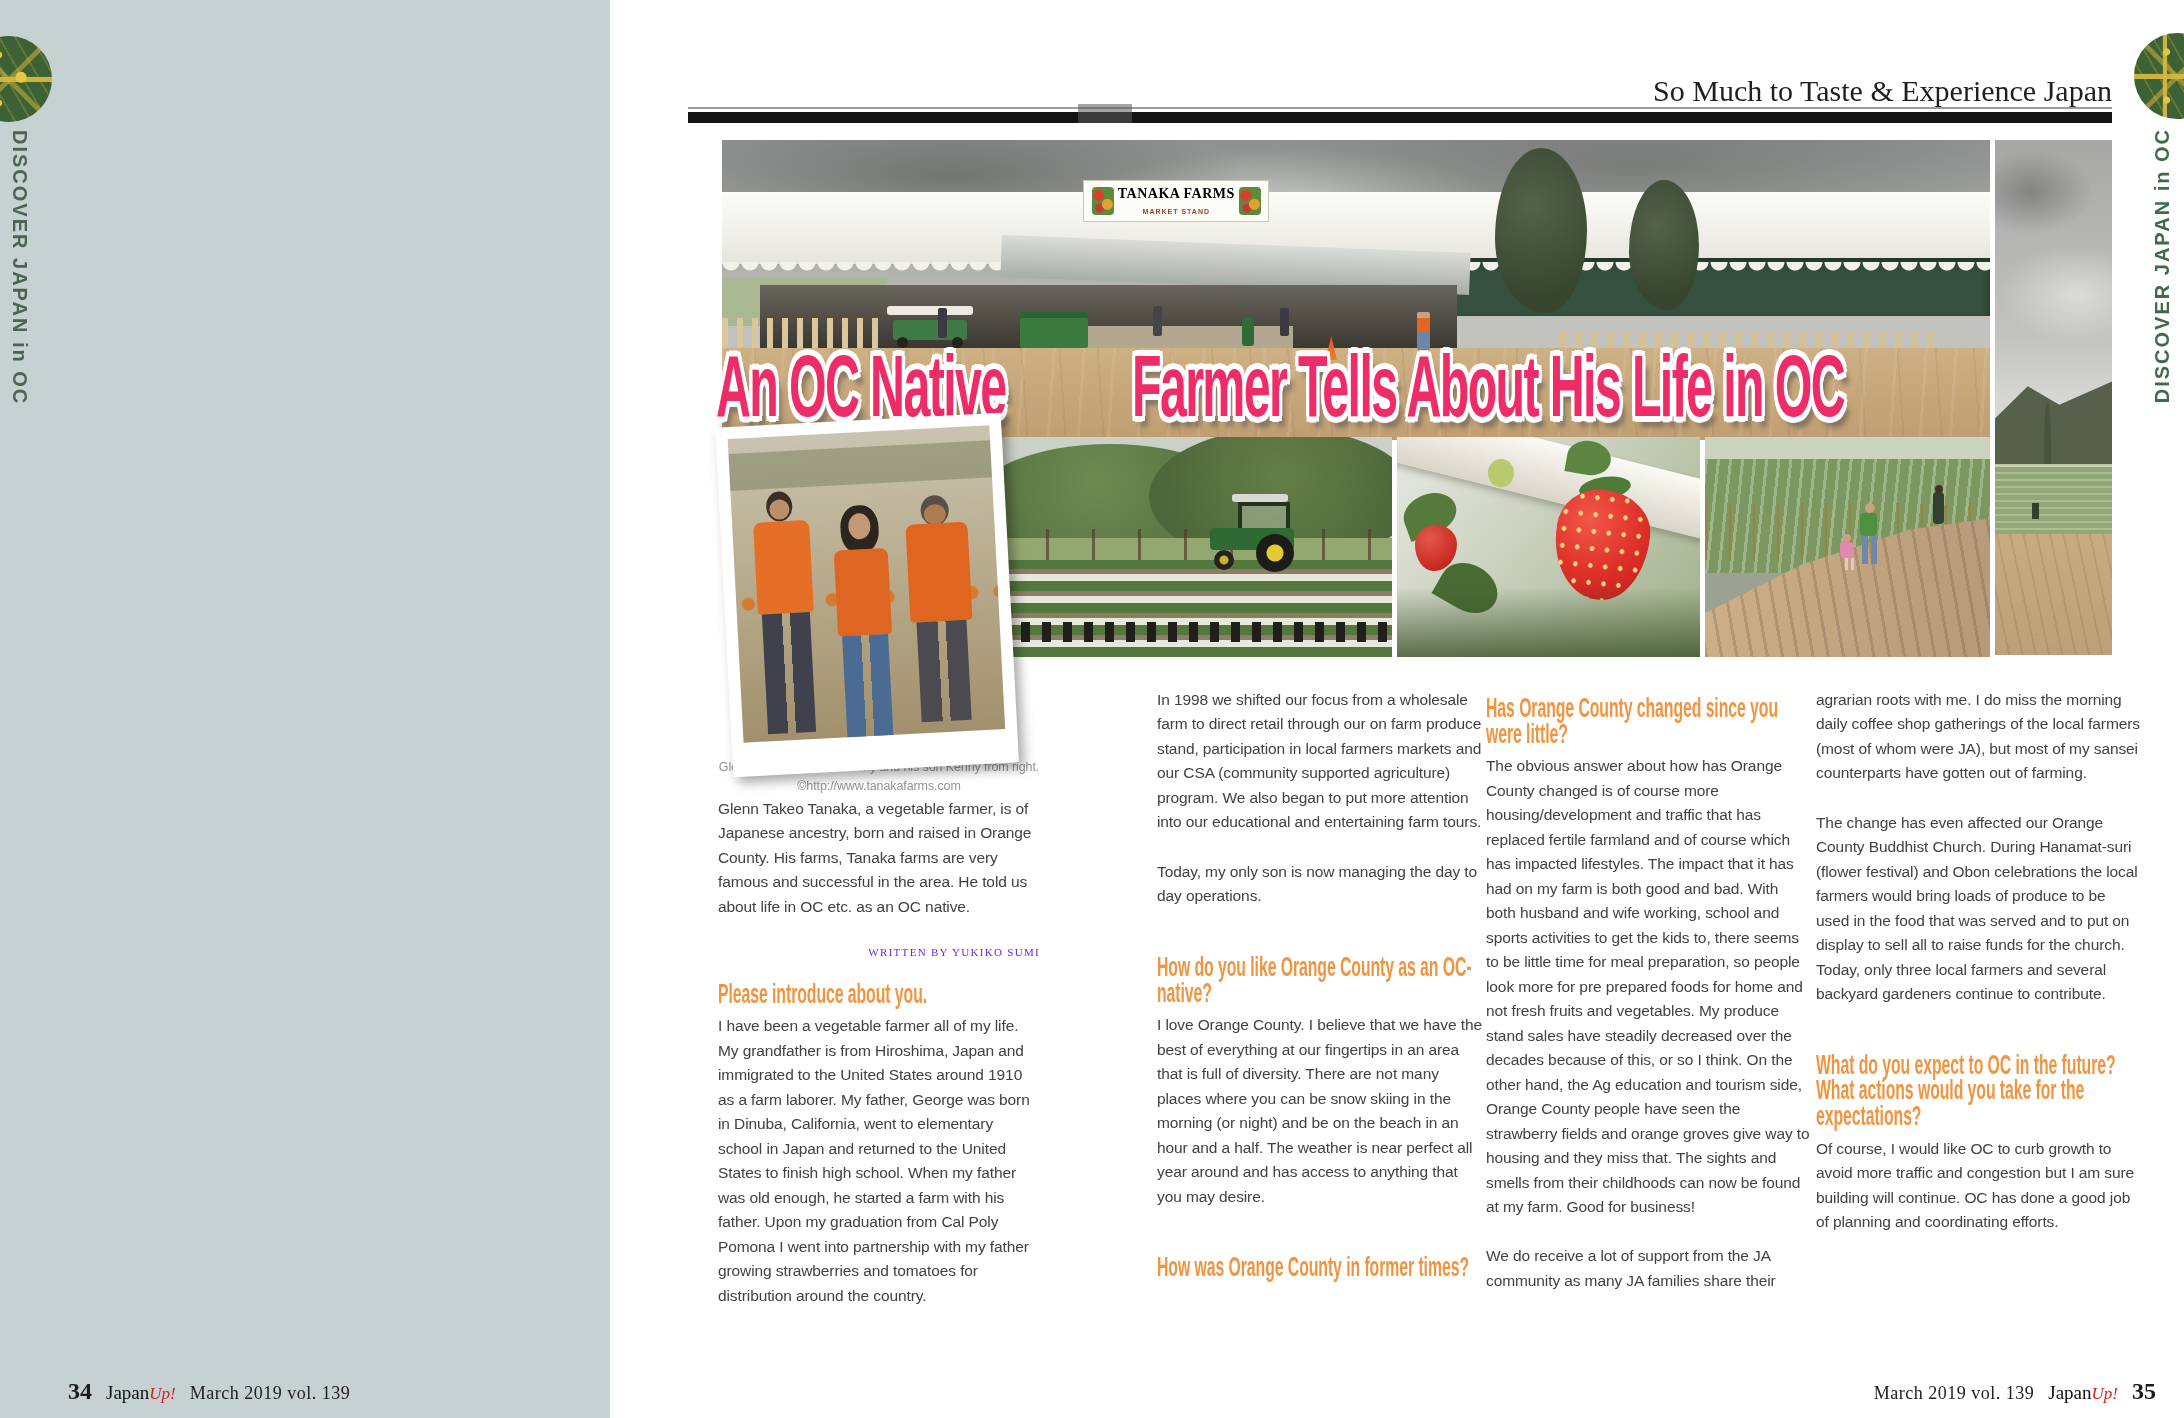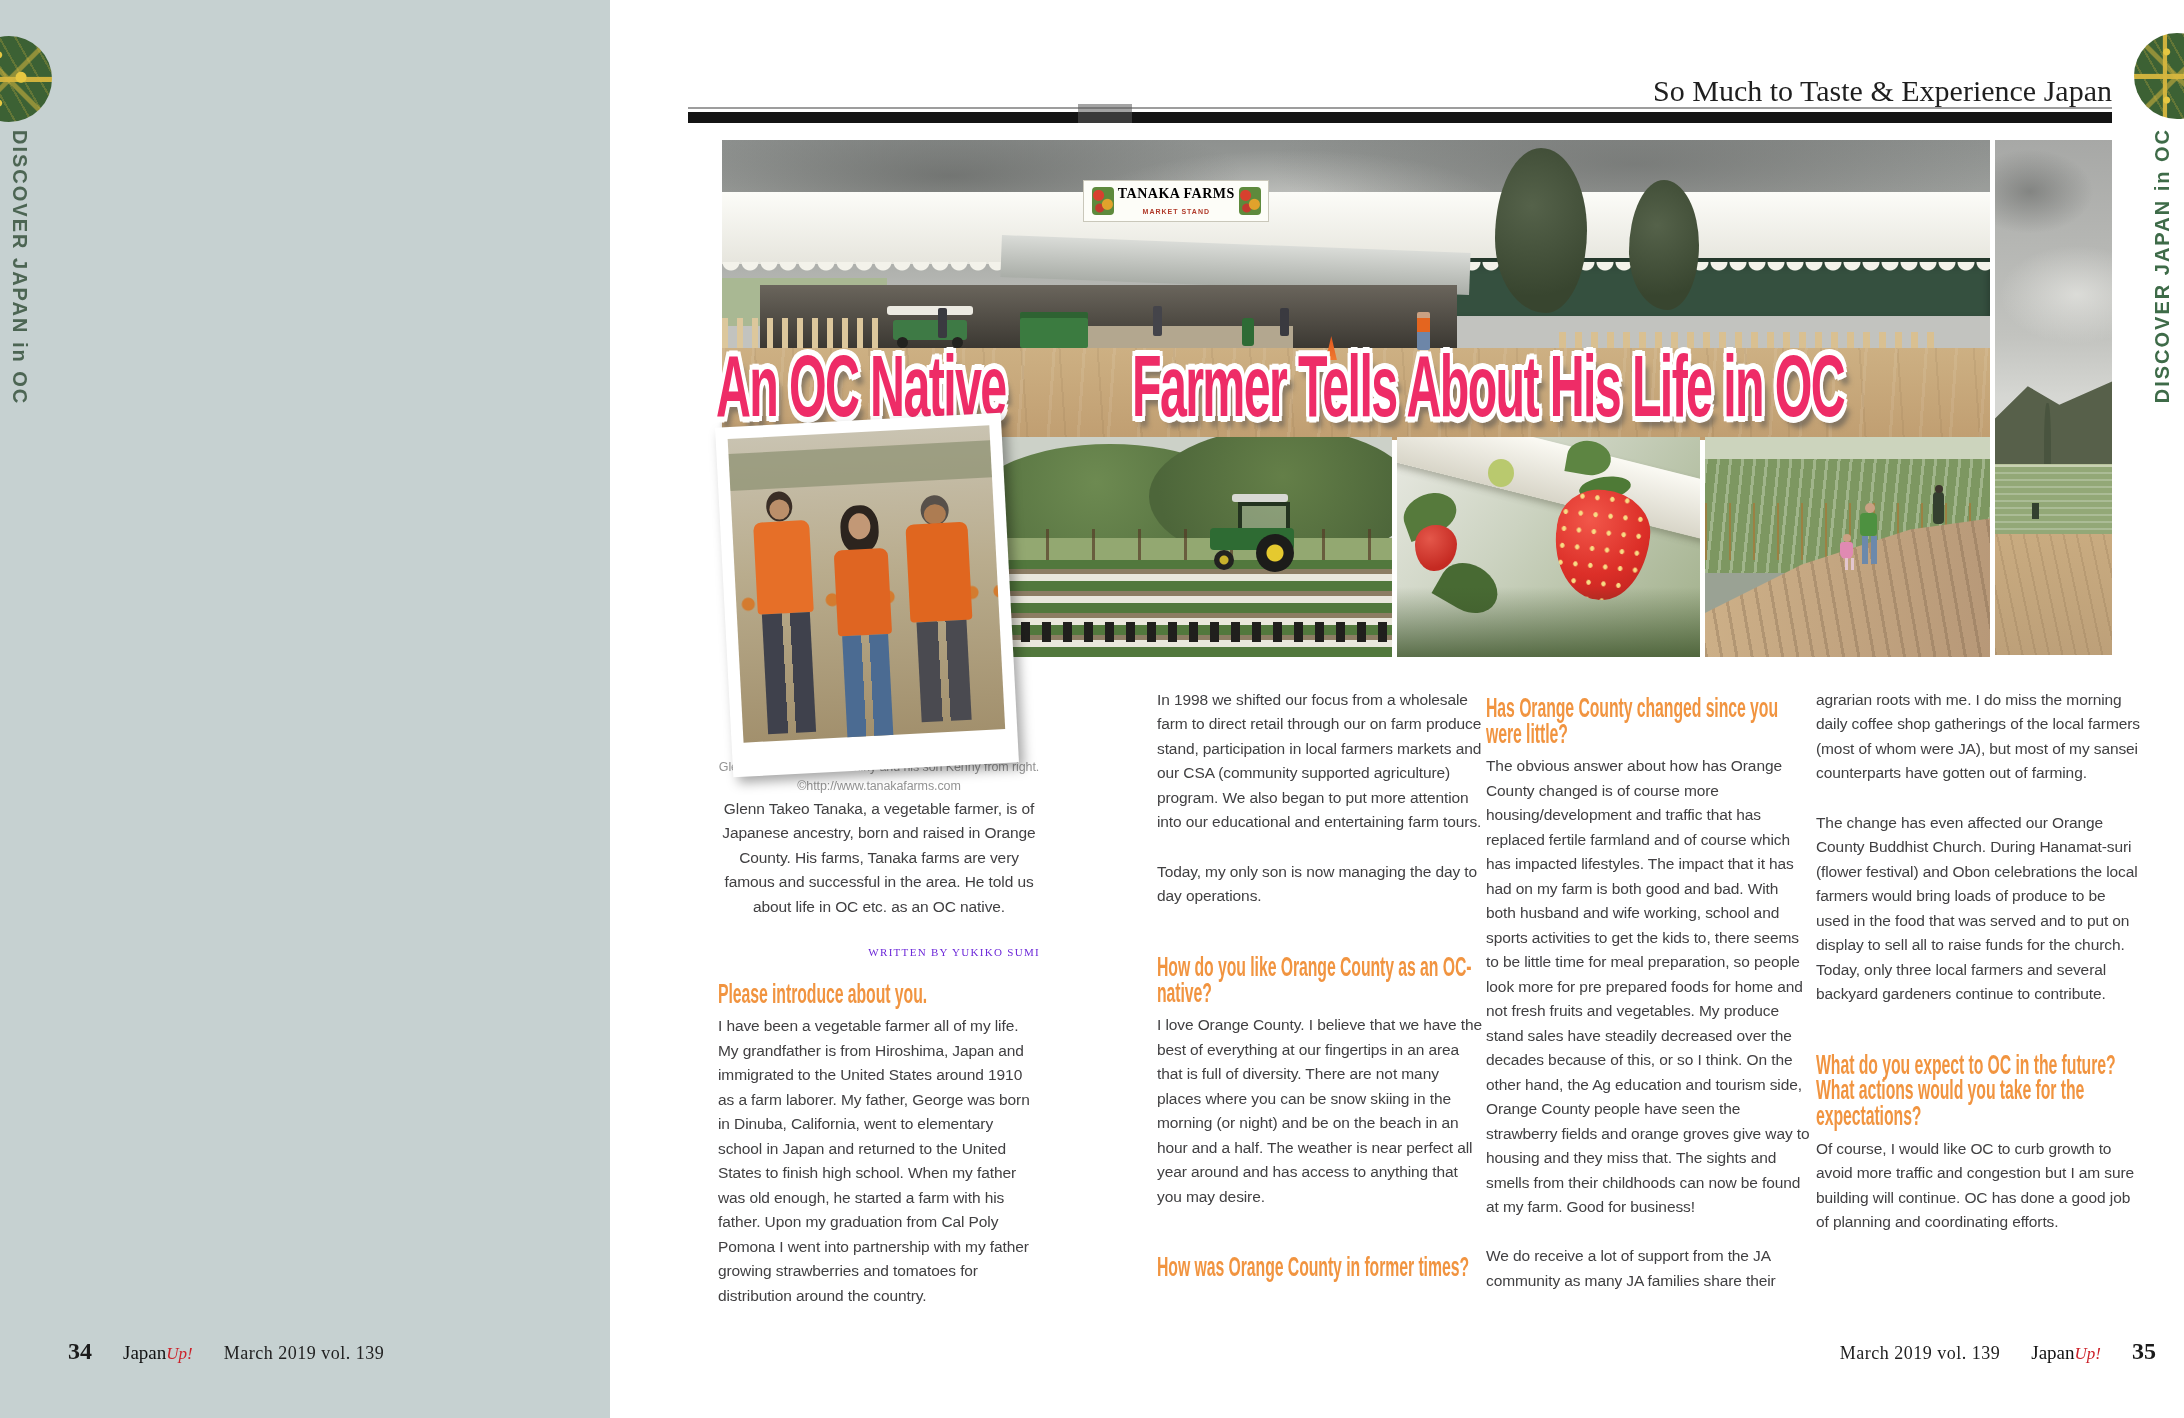--- a/index.html
+++ b/index.html
@@ -236,30 +236,30 @@
 
   
   .caption{color:#949494;font-size:12.5px;line-height:1.55;text-align:center;}
   .col{position:absolute;width:326px;color:#414042;font-size:15.5px;line-height:1.58;
        letter-spacing:-.1px;}
   .col p{margin:0 0 25px 0;}
   .col1{left:718px;top:758px;width:322px;}
   .col2{left:1157px;top:688px;}
   .col3{left:1486px;top:688px;}
   .col4{left:1816px;top:688px;}
-  .intro{margin-top:17px;text-align:center;}
+  .intro{margin-top:17px;}
   .byline{text-align:right;font-family:"Liberation Serif", serif;font-size:11px;
           letter-spacing:1.3px;color:#6d28d9;margin:2px 0 0 0;}
   .qhead{font-weight:bold;font-size:27px;line-height:.95;color:#f19440;width:560px;
          transform:scaleX(.585);transform-origin:0 0;margin:0 0 7px 0;}
   .qhead.mt{margin-top:46px;}
   .qhead.mt8{margin-top:8px;}
 
   
-  .footer{position:absolute;top:1338px;display:flex;align-items:baseline;gap:31px;
+  .footer{position:absolute;top:1378px;display:flex;align-items:baseline;gap:14px;
           font-family:"Liberation Serif", serif;color:#222;}
   .footer .pagenum{font-weight:bold;font-size:24px;color:#1a1a1a;}
   .footer .brand{font-weight:normal;font-size:19px;color:#111;}
   .footer .brand .up{color:#cc2129;font-style:italic;font-size:17px;}
   .footer .issue{font-size:18px;letter-spacing:.5px;}
   .footer.fl{left:68px;}
   .footer.fr{right:28px;}
 </style>
 </head>
 <body>

